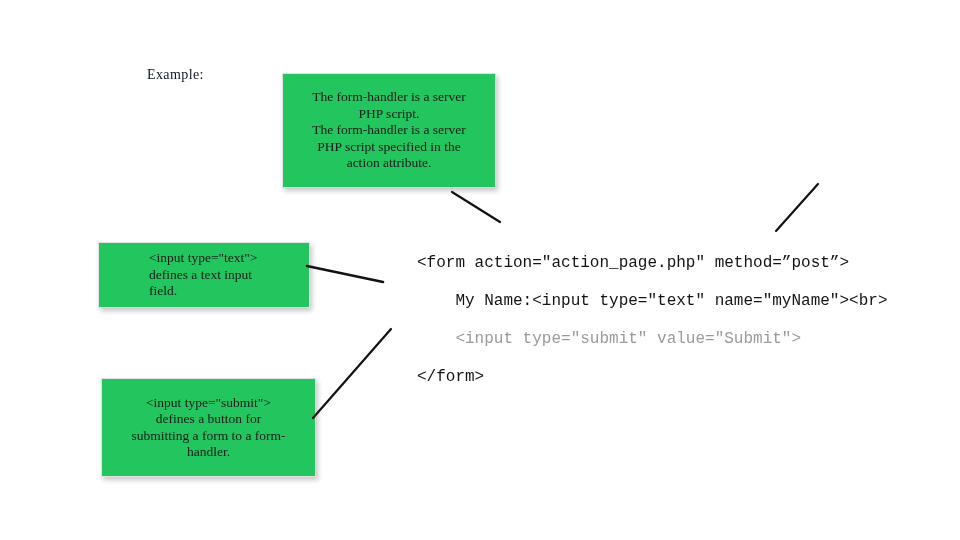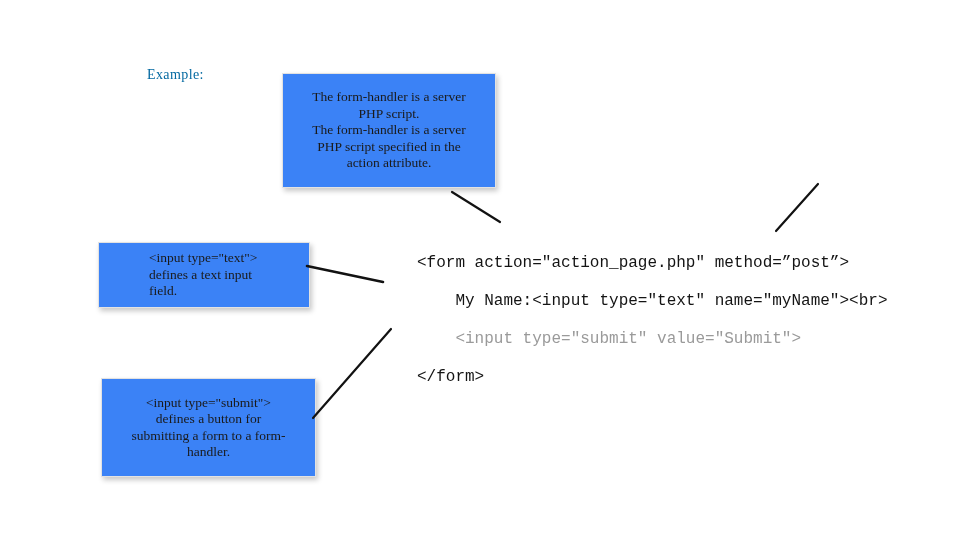--- a/index.html
+++ b/index.html
@@ -17,21 +17,21 @@
   #slide {
     position: relative;
     width: 960px;
     height: 540px;
     background: #ffffff;
   }
 
   
   .callout {
     position: absolute;
-    background: #3b82f6;
+    background: #22c55e;
     border: 1px solid #e2e2e2;
     box-shadow: 2px 3px 5px rgba(0,0,0,0.22);
     box-sizing: border-box;
     display: flex;
     align-items: center;
     justify-content: center;
     text-align: center;
     font-family: "Liberation Serif", serif;
     color: #1a1a1a;
     padding: 4px 8px;
@@ -78,21 +78,21 @@
     font-size: 13.5px;
   }
 
   
   #example-label {
     position: absolute;
     left: 147px;
     top: 67px;
     font-family: "Liberation Serif", serif;
     font-size: 14px;
-    color: #0369a1;
+    color: #0f172a;
     letter-spacing: 0.4px;
   }
 
   
   #code-block {
     position: absolute;
     left: 417px;
     top: 255px;
     width: 470px;
     font-family: "Liberation Mono", monospace;

